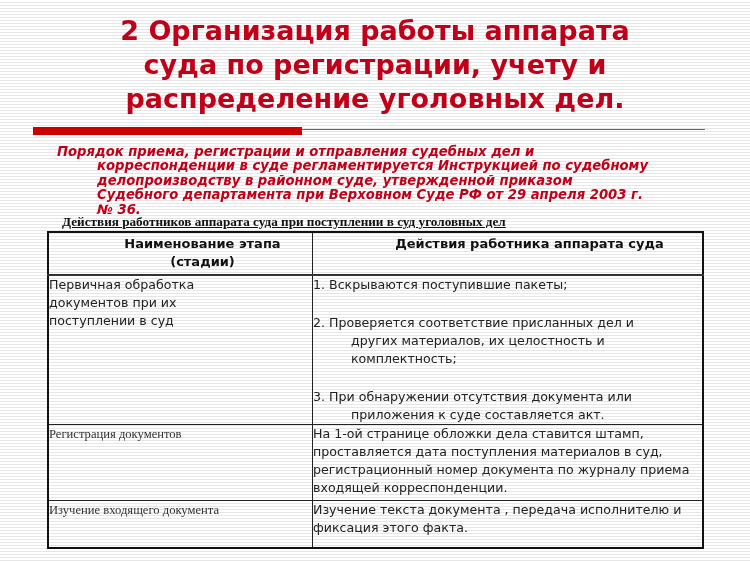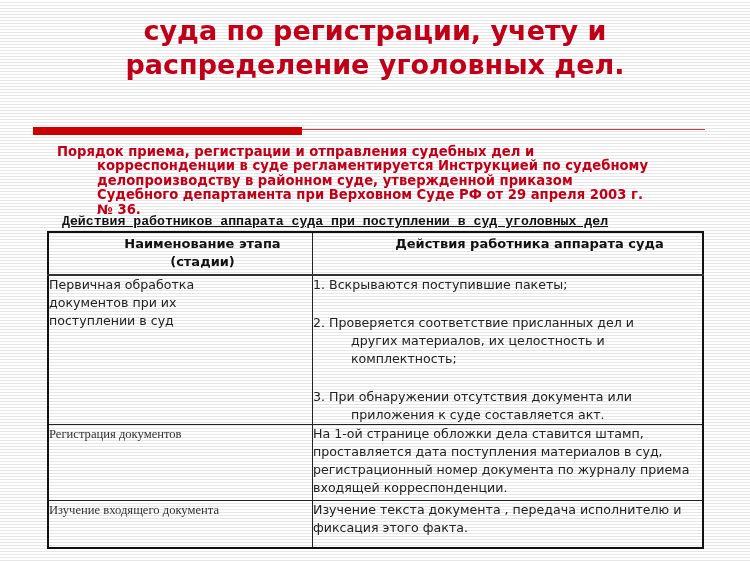--- a/index.html
+++ b/index.html
@@ -17,28 +17,28 @@
   }
   .title div { white-space: nowrap; }
   .rule-thin {
     position: absolute; left: 33px; top: 129px; width: 672px; height: 1px; background: #d23b3b;
   }
   .rule-thick {
     position: absolute; left: 33px; top: 127px; width: 269px; height: 8px; background: #cc0000;
   }
   .intro {
     position: absolute; left: 57px; top: 145px; width: 660px;
-    color: #c00018; font-weight: bold;
+    color: #c00018; font-style: italic; font-weight: bold;
     font-family: "DejaVu Sans", sans-serif; font-size: 13.2px; line-height: 14.4px;
   }
   .intro div { white-space: nowrap; }
   .intro .indent { padding-left: 40px; }
   .subhead {
     position: absolute; left: 62px; top: 214px; white-space: nowrap;
-    font-family: Liberation Mono, monospace; font-weight: bold; font-size: 13.2px;
+    font-family: Liberation Serif, serif; font-weight: bold; font-size: 13.2px;
     color: #111; text-decoration: underline; line-height: 16px; z-index: 2;
   }
   table.stages {
     position: absolute; left: 47px; top: 231px; width: 657px;
     border-collapse: collapse; border: 2px solid #111;
     background: transparent;
   }
   table.stages th, table.stages td {
     border: 1px solid #222; vertical-align: top; padding: 0;
   }
@@ -60,20 +60,21 @@
   .list-item:last-child { margin-bottom: 0; }
   .right-text { padding: 4px 6px 4px 8px; font-family: "DejaVu Sans", sans-serif; font-size: 12.6px; line-height: 18px; color: #222; }
   .line { white-space: nowrap; }
   .li-first { display: block; white-space: nowrap; text-indent: 0; margin-left: -38px; }
   .li-cont { display: block; white-space: nowrap; }
 </style>
 </head>
 <body>
 
 <div class="title">
+  <div>2  Организация работы аппарата</div>
   <div>суда по регистрации, учету и</div>
   <div>распределение уголовных дел.</div>
 </div>
 
 <div class="rule-thin"></div>
 <div class="rule-thick"></div>
 
 <div class="intro">
   <div>Порядок приема, регистрации и отправления судебных дел и</div>
   <div class="indent">корреспонденции в суде регламентируется Инструкцией по судебному</div>

